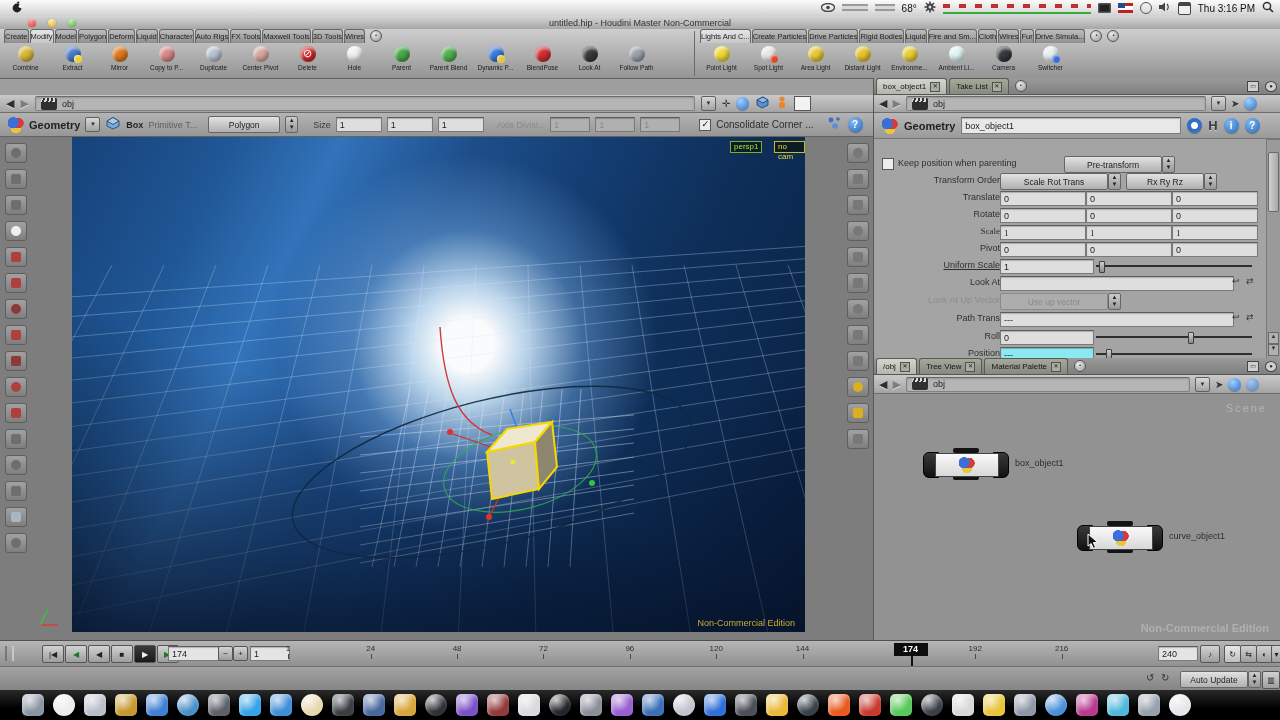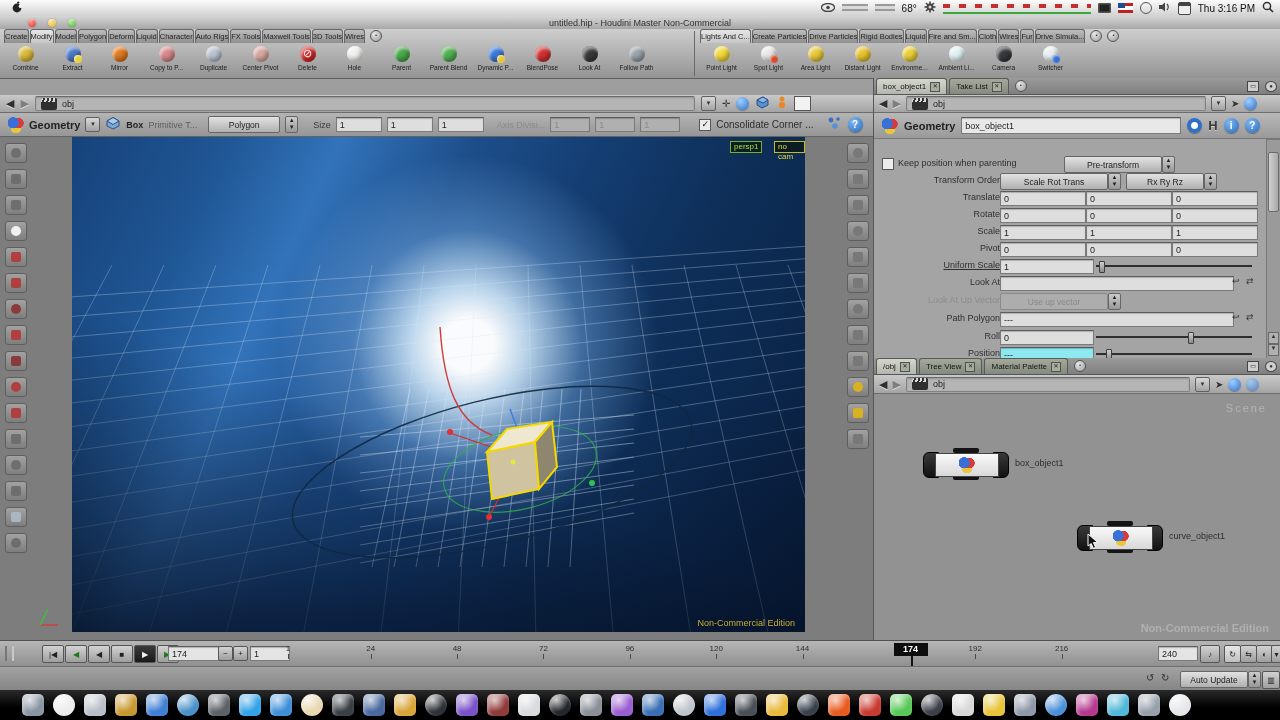--- a/index.html
+++ b/index.html
@@ -605,21 +605,21 @@
           <span class="fld" style="position: absolute; left: 126px; width: 78px; top: 1px;">0</span>
           <span class="fld" style="position: absolute; left: 212px; width: 78px; top: 1px;">0</span>
           <span class="fld" style="position: absolute; left: 298px; width: 78px; top: 1px;">0</span>
         </div>
         <div class="prow" style="top: 53px;">
           <span class="plabel" style="position: absolute; left: 6px; width: 120px; top: 2px;">Rotate</span>
           <span class="fld" style="position: absolute; left: 126px; width: 78px; top: 1px;">0</span>
           <span class="fld" style="position: absolute; left: 212px; width: 78px; top: 1px;">0</span>
           <span class="fld" style="position: absolute; left: 298px; width: 78px; top: 1px;">0</span>
         </div>
-        <div class="prow" style="top: 70px;">
+        <div class="prow" style="top: 70px; font-family: Liberation Serif, serif;">
           <span class="plabel" style="position: absolute; left: 6px; width: 120px; top: 2px;">Scale</span>
           <span class="fld" style="position: absolute; left: 126px; width: 78px; top: 1px;">1</span>
           <span class="fld" style="position: absolute; left: 212px; width: 78px; top: 1px;">1</span>
           <span class="fld" style="position: absolute; left: 298px; width: 78px; top: 1px;">1</span>
         </div>
         <div class="prow" style="top: 87px;">
           <span class="plabel" style="position: absolute; left: 6px; width: 120px; top: 2px;">Pivot</span>
           <span class="fld" style="position: absolute; left: 126px; width: 78px; top: 1px;">0</span>
           <span class="fld" style="position: absolute; left: 212px; width: 78px; top: 1px;">0</span>
           <span class="fld" style="position: absolute; left: 298px; width: 78px; top: 1px;">0</span>
@@ -636,21 +636,21 @@
           <span class="fld" style="position: absolute; left: 126px; width: 226px; top: 1px;"></span>
           <span class="miniglyph" style="position: absolute; left: 358px; top: 1px; font-size: 9px;">↩</span>
           <span class="miniglyph" style="position: absolute; left: 372px; top: 1px; font-size: 9px;">⇄</span>
         </div>
         <div class="prow" style="top: 139px;">
           <span class="plabel dis" style="position: absolute; left: 6px; width: 120px; top: 2px;">Look At Up Vector</span>
           <span class="dd dis" style="position: absolute; left: 126px; width: 106px; top: 0px;">Use up vector</span>
           <span class="stp" style="position: absolute; left: 234px; top: 0px;">▲<br>▼</span>
         </div>
         <div class="prow" style="top: 157px;">
-          <span class="plabel" style="position: absolute; left: 6px; width: 120px; top: 2px;">Path Polygon</span>
+          <span class="plabel" style="position: absolute; left: 6px; width: 120px; top: 2px;">Path Trans</span>
           <span class="fld" style="position: absolute; left: 126px; width: 226px; top: 1px;">---</span>
           <span class="miniglyph" style="position: absolute; left: 358px; top: 1px; font-size: 9px;">↩</span>
           <span class="miniglyph" style="position: absolute; left: 372px; top: 1px; font-size: 9px;">⇄</span>
         </div>
         <div class="prow" style="top: 175px;">
           <span class="plabel" style="position: absolute; left: 6px; width: 120px; top: 2px;">Roll</span>
           <span class="fld" style="position: absolute; left: 126px; width: 86px; top: 1px;">0</span>
           <span class="sliderline" style="left: 222px; top: 7px; width: 156px;">
             <span class="sliderhandle" style="left: 92px;"></span>
           </span>

